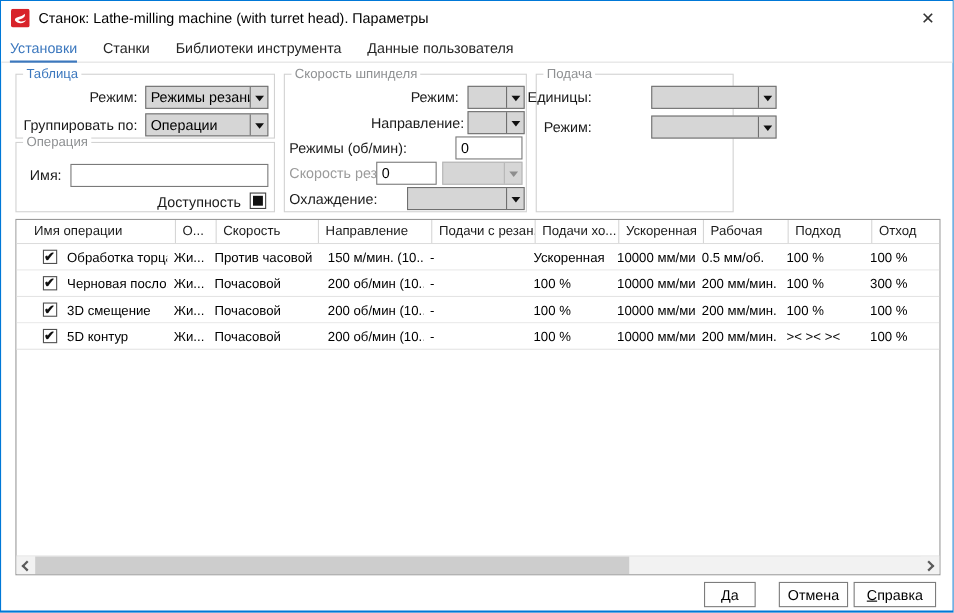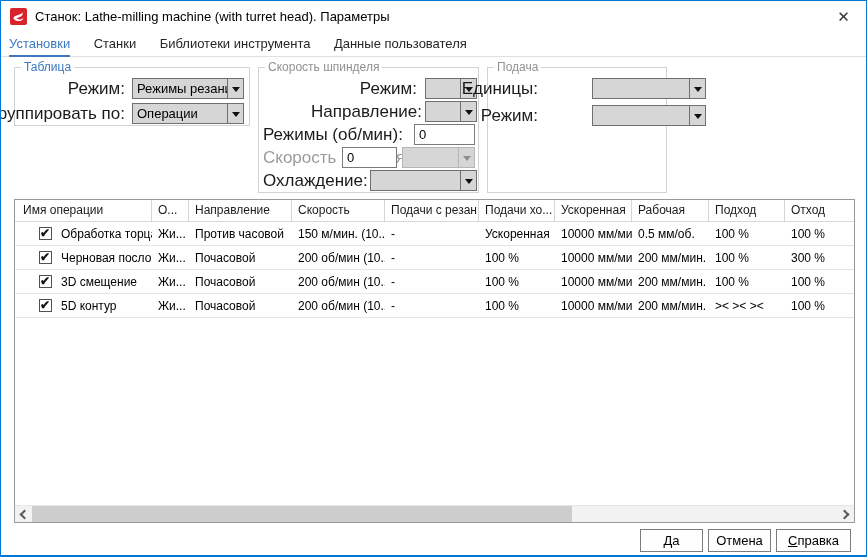--- a/index.html
+++ b/index.html
@@ -16,40 +16,40 @@
   .close-btn { position:absolute; right:0; top:0; width:45px; height:31px; display:flex; align-items:center; justify-content:center; font-size:15px; color:#333; cursor:default; }
   
   .tabbar { position:absolute; top:31px; left:0; right:0; height:25px; padding-left:8px; border-bottom:1px solid #e0e0e0; background:#fff; }
   .tab { display:inline-block; position:relative; margin-right:19px; padding:4px 0 5px 0; font-size:13px; color:#262626; cursor:default; }
   .tab.active { color:#3c78be; }
   .tab.active::after { content:''; position:absolute; left:0; right:0; bottom:-1px; height:2px; background:#3c78be; }
   
   .group { position:absolute; border:1px solid #d2d2d2; background:#fff; }
   .group-label { position:absolute; top:-8px; left:6px; background:#fff; padding:0 3px; font-size:12px; color:#8f9193; white-space:nowrap; }
   .group-label.blue { color:#3c78be; }
-  .lab { position:absolute; font-size:17px; color:#1b1b1b; white-space:nowrap; line-height:21px; }
+  .lab { position:absolute; font-size:13px; color:#1b1b1b; white-space:nowrap; line-height:21px; }
   .lab.gray { color:#9b9b9b; }
   
   .combo { position:absolute; height:21px; background:#d6d6d6; border:1px solid #6f6f6f; display:flex; align-items:stretch; }
   .combo .val { flex:1; padding:0 4px; font-size:13px; color:#000; white-space:nowrap; overflow:hidden; line-height:19px; }
   .combo .arrow-btn { width:16px; border-left:1px solid #6f6f6f; display:flex; align-items:center; justify-content:center; }
   .combo .arrow-btn::after { content:''; border:4px solid transparent; border-top:5px solid #101010; margin-top:5px; }
   .combo.disabled { border-color:#b5b5b5; }
   .combo.disabled .arrow-btn { border-left-color:#b5b5b5; }
   .combo.disabled .arrow-btn::after { border-top-color:#8e8e8e; }
   
   .tinput { position:absolute; height:21px; background:#fff; border:1px solid #7a7a7a; font-family:"Liberation Sans",sans-serif; font-size:13px; padding:0 4px; color:#000; }
   
   .sq-check { position:absolute; width:15px; height:15px; border:1px solid #404040; background:#fff; }
   .sq-check::after { content:''; position:absolute; left:2px; top:2px; width:9px; height:9px; background:#111; }
   
   .grid { position:absolute; left:13px; top:198px; width:841px; height:324px; border:1px solid #9a9a9a; background:#fff; overflow:hidden; }
   .grid-header { display:flex; height:22px; border-bottom:1px solid #d9d9d9; background:#fff; }
   .hcell { font-size:12px; line-height:21px; padding-left:6px; border-right:1px solid #d6d6d6; white-space:nowrap; overflow:hidden; flex:none; }
-  .hcell.col0 { padding-left:8px; }
+  .hcell.col0 { padding-left:8px;margin-left:8px; }
   .hcell.last { border-right:none; flex:1; }
   .grid-row { display:flex; height:24px; border-bottom:1px solid #e4e4e4; align-items:center; background:#fff; }
   .cell { flex:none; display:flex; align-items:center; height:100%; overflow:hidden; white-space:nowrap; }
   .cell .ctext { font-size:12px; color:#000; padding-left:6px; overflow:hidden; white-space:nowrap; }
   .cell.last { flex:1; }
   .col0 { width:137px; } .col1 { width:37px; } .col2 { width:103px; } .col3 { width:93px; }
   .col4 { width:94px; } .col5 { width:76px; } .col6 { width:77px; } .col7 { width:77px; }
   .col8 { width:76px; }
   .cb { width:13px; height:13px; border:1px solid #505050; background:#fff; margin-left:24px; position:relative; flex:none; }
   .cb.checked::after { content:"✔"; position:absolute; left:0px; top:-2px; font-size:12px; font-weight:bold; color:#111; }
@@ -58,21 +58,21 @@
   .hscroll { position:absolute; left:0; right:0; bottom:0; height:17px; background:#f2f2f2; border-top:1px solid #e6e6e6; }
   .hs-arrow { position:absolute; top:0; width:17px; height:16px; background:#f2f2f2; display:flex; align-items:center; justify-content:center; }
   .hs-arrow.left { left:0; } .hs-arrow.right { right:0; }
   .hs-arrow.left::after { content:''; width:5px; height:5px; border-left:2px solid #5a5a5a; border-bottom:2px solid #5a5a5a; transform:rotate(45deg); margin-left:2px; }
   .hs-arrow.right::after { content:''; width:5px; height:5px; border-left:2px solid #5a5a5a; border-bottom:2px solid #5a5a5a; transform:rotate(-135deg); margin-right:2px; }
   .hs-thumb { position:absolute; left:17px; top:0; width:540px; height:16px; background:#cdcdcd; }
   
   .btn { position:absolute; top:528px; height:23px; background:#fefefe; border:1px solid #7c7c7c; font-size:13px; color:#000; display:flex; align-items:center; justify-content:center; cursor:default; }
   .btn span { display:block; }
   .btn.accel span::first-letter { text-decoration:underline; }
-  #btn-ok { left:639px; width:63px; }
+  #btn-ok { left:639px; width:47px; }
   #btn-cancel { left:707px; width:63px; }
   #btn-help { left:775px; width:75px; }
 </style>
 </head>
 <body>
 
 <div class="dialog">
 
   <div class="titlebar">
     <svg class="app-icon" viewBox="0 0 17 17">
@@ -99,20 +99,27 @@
       <span class="val">Режимы резания</span>
       <span class="arrow-btn"></span>
     </div>
     <span class="lab" style="right:124px; top:35px;">Группировать по:</span>
     <div class="combo" style="left:117px; top:35px; width:112px;">
       <span class="val">Операции</span>
       <span class="arrow-btn"></span>
     </div>
   </div>
 
+  <div class="group" style="left:13px; top:128px; width:236px; height:64px;">
+    <span class="group-label">Операция</span>
+    <span class="lab" style="right:193px; top:19px;">Имя:</span>
+    <input class="tinput" style="left: 49px; top: 19px; width: 180px;" value="">
+    <span class="lab" style="right:30px; top:43px;">Доступность</span>
+    <span class="sq-check" style="left:212px; top:45px;"></span>
+  </div>
 
   <div class="group" style="left:257px; top:66px; width:221px; height:126px;">
     <span class="group-label">Скорость шпинделя</span>
     <span class="lab" style="right:61px; top:10px;">Режим:</span>
     <div class="combo" style="left:166px; top:10px; width:52px;">
       <span class="val"></span>
       <span class="arrow-btn"></span>
     </div>
     <span class="lab" style="right:56px; top:33px;">Направление:</span>
     <div class="combo" style="left:166px; top:33px; width:52px;">
@@ -145,22 +152,22 @@
     <div class="combo" style="left:104px; top:37px; width:114px;">
       <span class="val"></span>
       <span class="arrow-btn"></span>
     </div>
   </div>
 
   <div class="grid">
     <div class="grid-header">
       <div class="hcell col0"><span>Имя операции</span></div>
       <div class="hcell col1"><span>О...</span></div>
+      <div class="hcell col3"><span>Скорость</span></div>
       <div class="hcell col2"><span>Направление</span></div>
-      <div class="hcell col3"><span>Скорость</span></div>
       <div class="hcell col4"><span>Подачи с резан...</span></div>
       <div class="hcell col5"><span>Подачи хо...</span></div>
       <div class="hcell col6"><span>Ускоренная</span></div>
       <div class="hcell col7"><span>Рабочая</span></div>
       <div class="hcell col8"><span>Подход</span></div>
       <div class="hcell last"><span>Отход</span></div>
     </div>
     <div>
   <div class="grid-row">
     <div class="cell col0">

